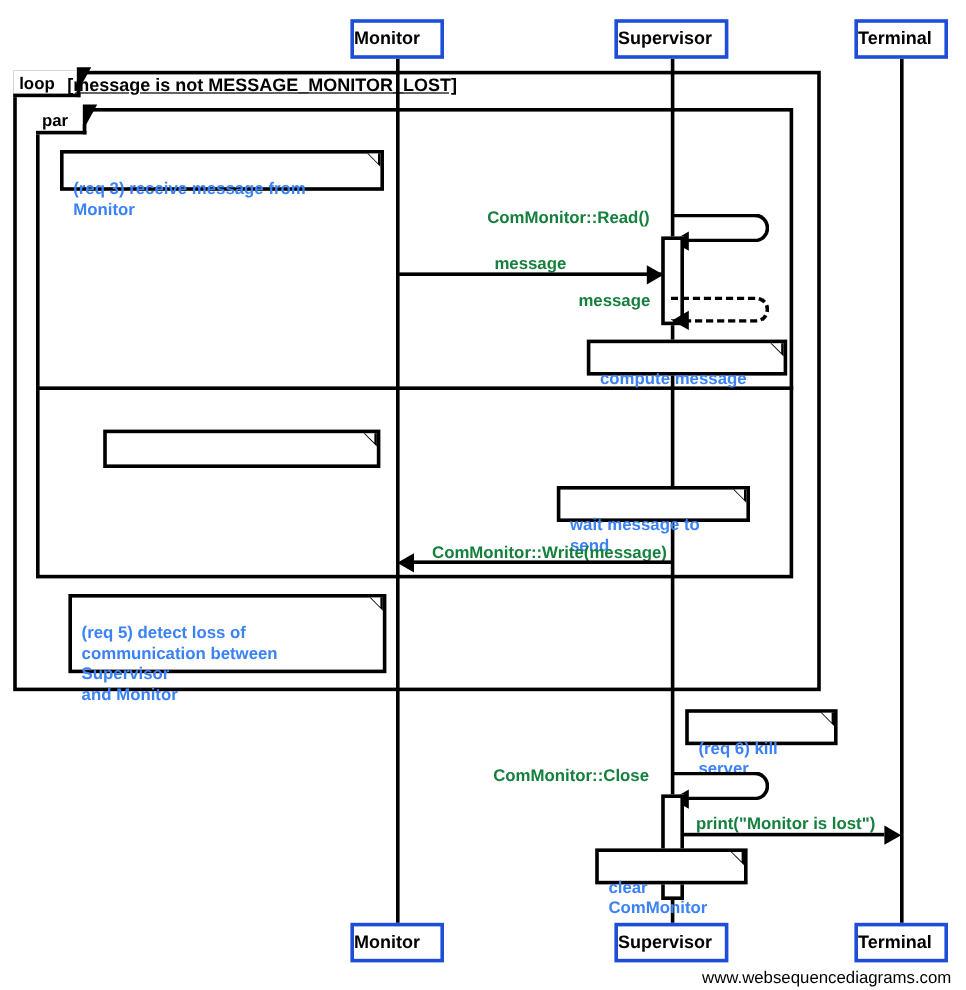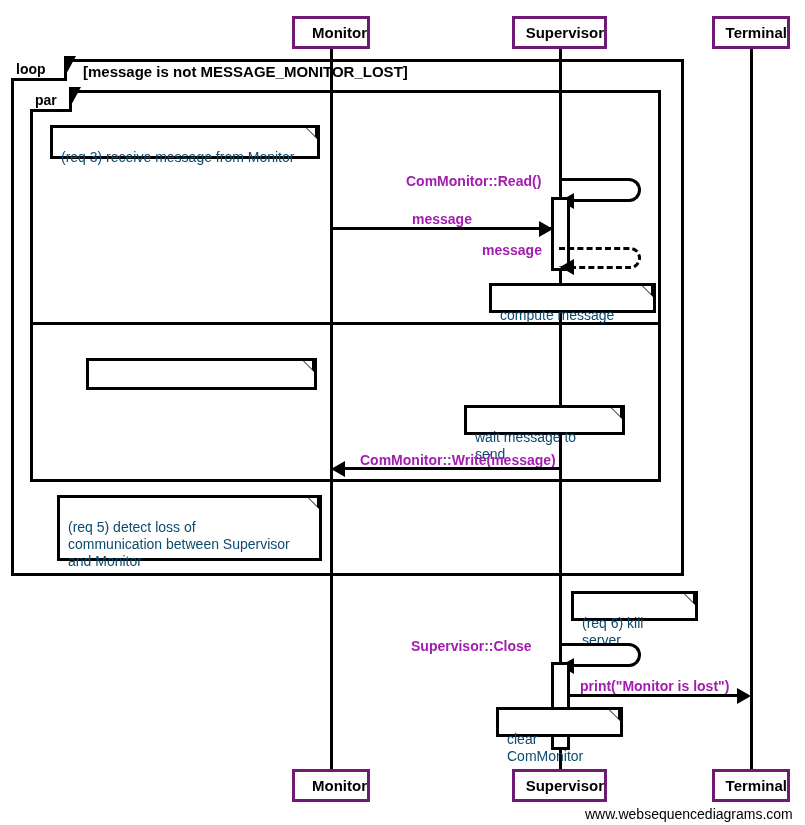--- a/index.html
+++ b/index.html
@@ -19,26 +19,26 @@
   }
 
   
   .lifeline-line {
     position: absolute;
     width: 3px;
     background: #000000;
   }
   .actor-box {
     position: absolute;
-    border: 3px solid #701a75;
+    border: 3px solid #1d4ed8;
     background: #ffffff;
     box-sizing: border-box;
     display: flex;
     align-items: center;
-    justify-content: flex-end;
+    justify-content: flex-start;
     font-size: 15px;
     font-weight: bold;
     color: #000000;
     white-space: nowrap;
   }
 
   
   .frame {
     position: absolute;
     border: 3px solid #000000;
@@ -92,22 +92,22 @@
     background: #000000;
   }
 
   
   .note {
     position: absolute;
     border: 3px solid #000000;
     background: #ffffff;
     box-sizing: border-box;
     font-size: 14px;
-    font-weight: normal;
-    color: #0c4a6e;
+    font-weight: bold;
+    color: #3b82f6;
     padding: 4px 14px 4px 8px;
     line-height: 17px;
     white-space: pre-line;
   }
   .note-fold {
     position: absolute;
     top: 0px;
     right: 0px;
     width: 0;
     height: 0;
@@ -151,21 +151,21 @@
     width: 0;
     height: 0;
     border-top: 8px solid transparent;
     border-bottom: 8px solid transparent;
     border-right: 14px solid #000000;
   }
   .msg-label {
     position: absolute;
     font-size: 14px;
     font-weight: bold;
-    color: #a21caf;
+    color: #15803d;
     white-space: nowrap;
   }
 
   
   .selfcall {
     position: absolute;
     border: 3px solid #000000;
     border-left: none;
     border-radius: 0 22px 22px 0;
     box-sizing: border-box;
@@ -191,21 +191,21 @@
 
   <div class="lifeline-line" style="left:330px; top:48px; height:722px;"></div>
   <div class="lifeline-line" style="left:559px; top:48px; height:722px;"></div>
   <div class="lifeline-line" style="left:750px; top:48px; height:722px;"></div>
 
   <div class="frame" style="left:11px; top:59px; width:673px; height:517px;"></div>
   <div class="frame-tab" style="left:11px; top:59px; width:56px;">
     <span>loop</span>
     <span class="frame-tab-inner-cut"></span>
   </div>
-  <div class="frame-cond" style="left:83px; top:63px;">[message is not MESSAGE_MONITOR_LOST]</div>
+  <div class="frame-cond" style="left:56px; top:63px;text-decoration:underline;">[message is not MESSAGE_MONITOR_LOST]</div>
 
   <div class="frame" style="left:30px; top:90px; width:631px; height:392px;"></div>
   <div class="frame-tab" style="left:30px; top:90px; width:42px;text-align:center;">
     <span>par</span>
     <span class="frame-tab-inner-cut"></span>
   </div>
 
   <div class="frame-divider" style="left:30px; top:322px; width:631px;"></div>
 
   <div class="note" style="left:50px; top:125px; width:270px; height:34px;">
@@ -256,21 +256,21 @@
     <span class="note-fold"></span>
     <span class="note-fold-inner"></span>
   </div>
 
   <div class="note" style="left:571px; top:591px; width:127px; height:30px;">
     <span>(req 6) kill server</span>
     <span class="note-fold"></span>
     <span class="note-fold-inner"></span>
   </div>
 
-  <div class="msg-label" style="left:411px; top:638px;">Supervisor::Close</div>
+  <div class="msg-label" style="left:411px; top:638px;">ComMonitor::Close</div>
   <div class="selfcall" style="left:559px; top:643px; width:82px; height:24px;"></div>
   <div class="arrow-head-left" style="left:560px; top:658px;"></div>
 
   <div class="activation" style="left:551px; top:662px; width:19px; height:88px;"></div>
 
   <div class="msg-label" style="left:580px; top:678px;">print("Monitor is lost")</div>
   <div class="msg-line" style="left:570px; top:694px; width:167px;"></div>
   <div class="arrow-head-right" style="left:737px; top:688px;"></div>
 
   <div class="note" style="left:496px; top:707px; width:127px; height:30px;">

